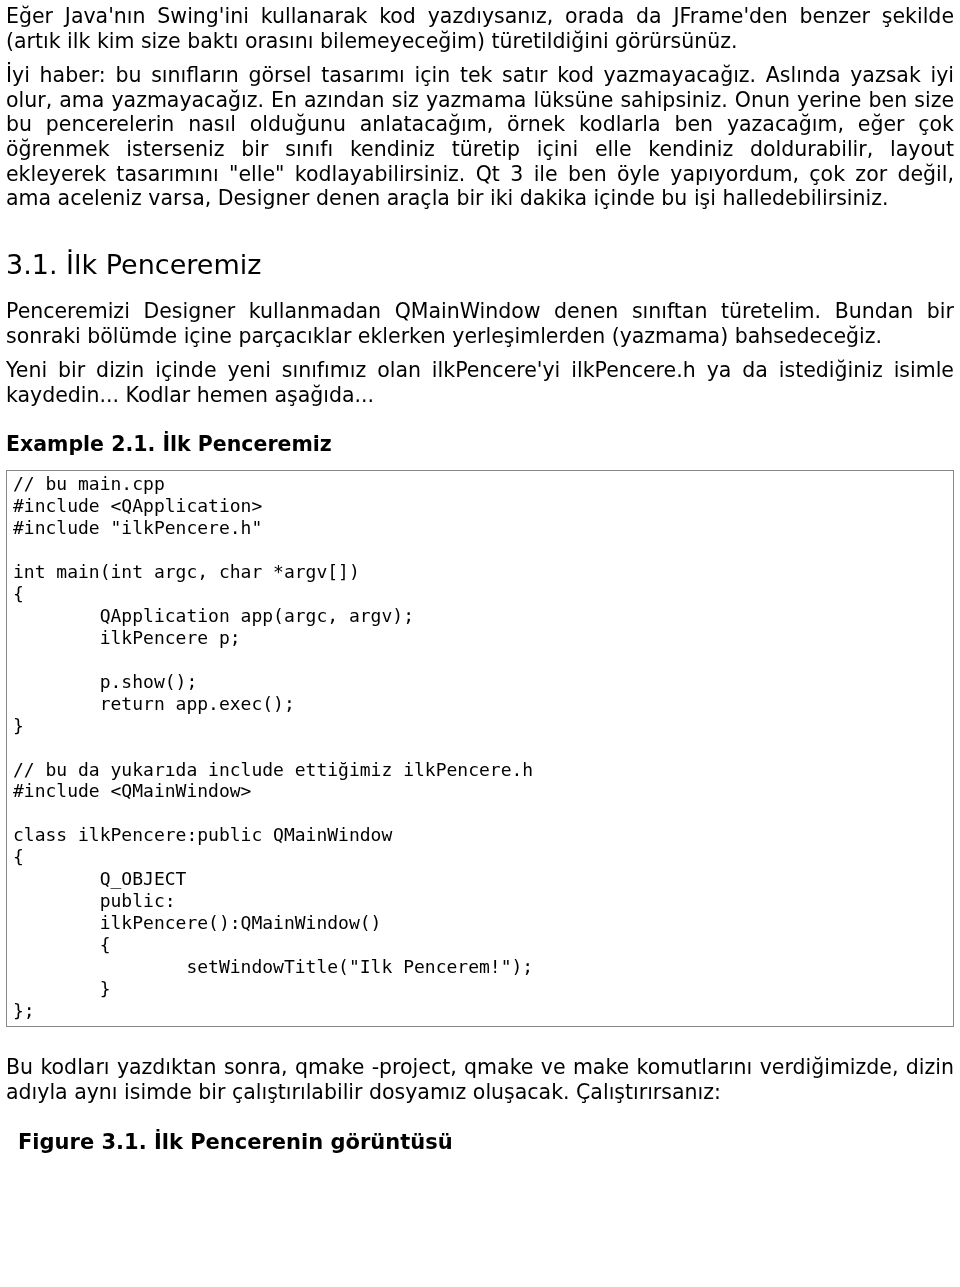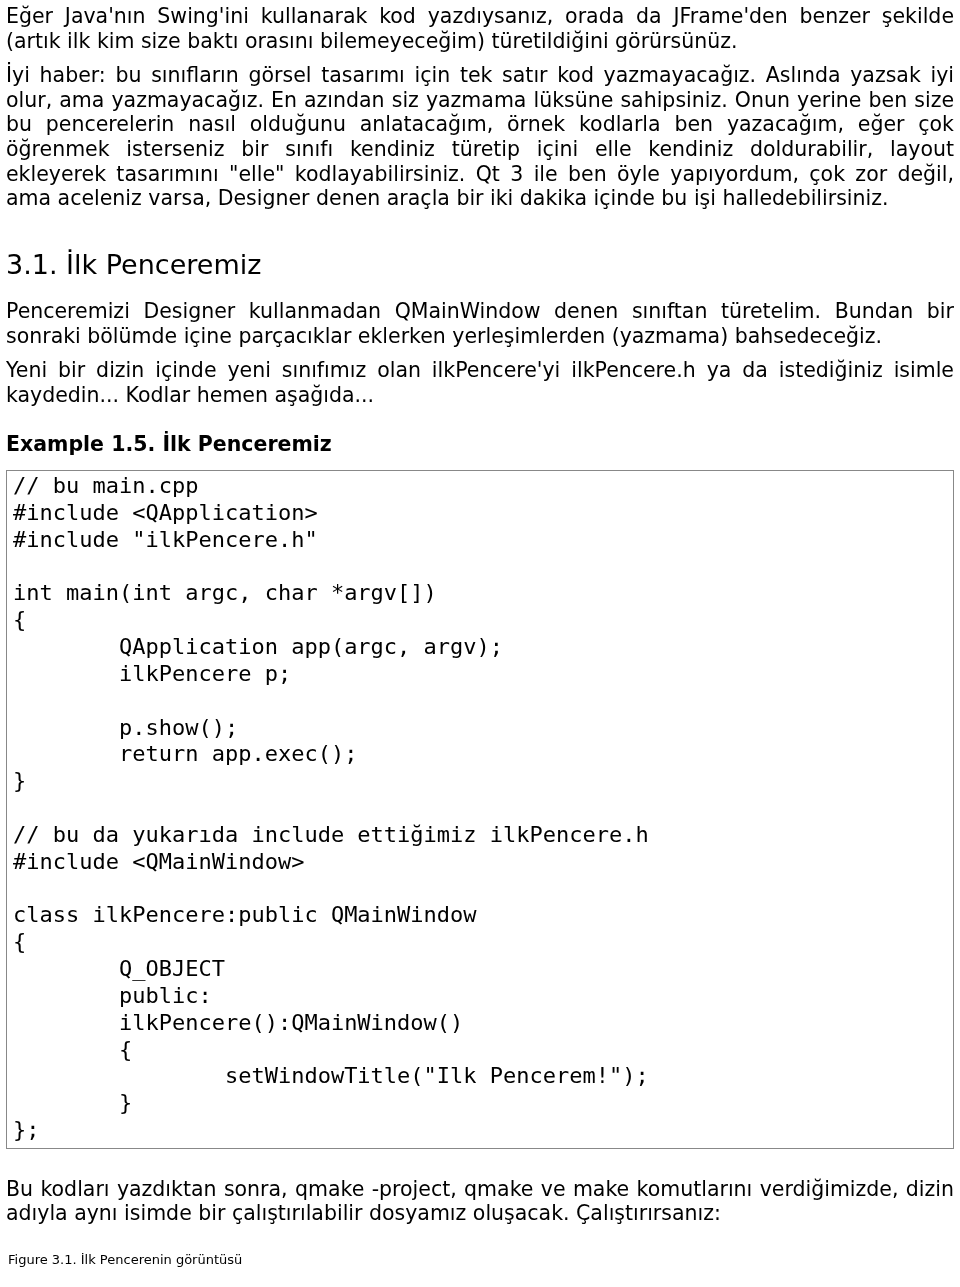--- a/index.html
+++ b/index.html
@@ -28,45 +28,45 @@
   .example-title {
     font-weight: bold;
     margin: 24px 0 14px 0;
     font-size: 20.5px;
   }
   .codebox {
     border: 1px solid #888;
     padding: 2px 6px 4px 6px;
     margin: 0 0 28px 0;
     font-family: "DejaVu Sans Mono", "Courier New", monospace;
-    font-size: 22px;
+    font-size: 18px;
     color: #000;
     white-space: pre;
     line-height: 1.22;
   }
   .figure-title {
-    font-weight: normal;
-    margin: 26px 0 4px 2px;
-    font-size: 13px;
+    font-weight: bold;
+    margin: 26px 0 4px 12px;
+    font-size: 21px;
   }
 </style>
 </head>
 <body>
 
 <p class="body">Eğer Java'nın Swing'ini kullanarak kod yazdıysanız, orada da JFrame'den benzer şekilde (artık ilk kim size baktı orasını bilemeyeceğim) türetildiğini görürsünüz.</p>
 
 <p class="body">İyi haber: bu sınıfların görsel tasarımı için tek satır kod yazmayacağız. Aslında yazsak iyi olur, ama yazmayacağız. En azından siz yazmama lüksüne sahipsiniz. Onun yerine ben size bu pencerelerin nasıl olduğunu anlatacağım, örnek kodlarla ben yazacağım, eğer çok öğrenmek isterseniz bir sınıfı kendiniz türetip içini elle kendiniz doldurabilir, layout ekleyerek tasarımını "elle" kodlayabilirsiniz. Qt 3 ile ben öyle yapıyordum, çok zor değil, ama aceleniz varsa, Designer denen araçla bir iki dakika içinde bu işi halledebilirsiniz.</p>
 
 <h2 class="section">3.1. İlk Penceremiz</h2>
 
 <p class="body">Penceremizi Designer kullanmadan QMainWindow denen sınıftan türetelim. Bundan bir sonraki bölümde içine parçacıklar eklerken yerleşimlerden (yazmama) bahsedeceğiz.</p>
 
 <p class="body">Yeni bir dizin içinde yeni sınıfımız olan ilkPencere'yi ilkPencere.h ya da istediğiniz isimle kaydedin... Kodlar hemen aşağıda...</p>
 
-<div class="example-title">Example 1.5. İlk Penceremiz</div>
+<div class="example-title">Example 2.1. İlk Penceremiz</div>
 
 <div class="codebox">// bu main.cpp
 #include &lt;QApplication&gt;
 #include "ilkPencere.h"
 
 int main(int argc, char *argv[])
 {
         QApplication app(argc, argv);
         ilkPencere p;
 

